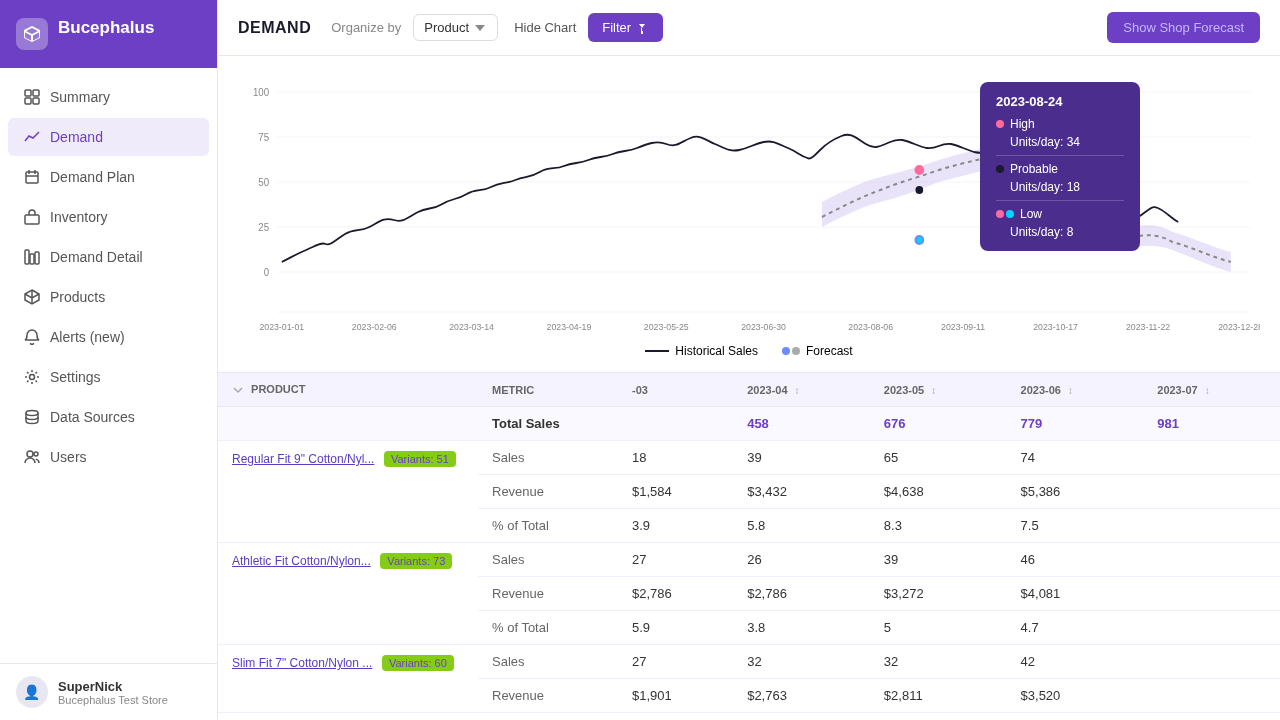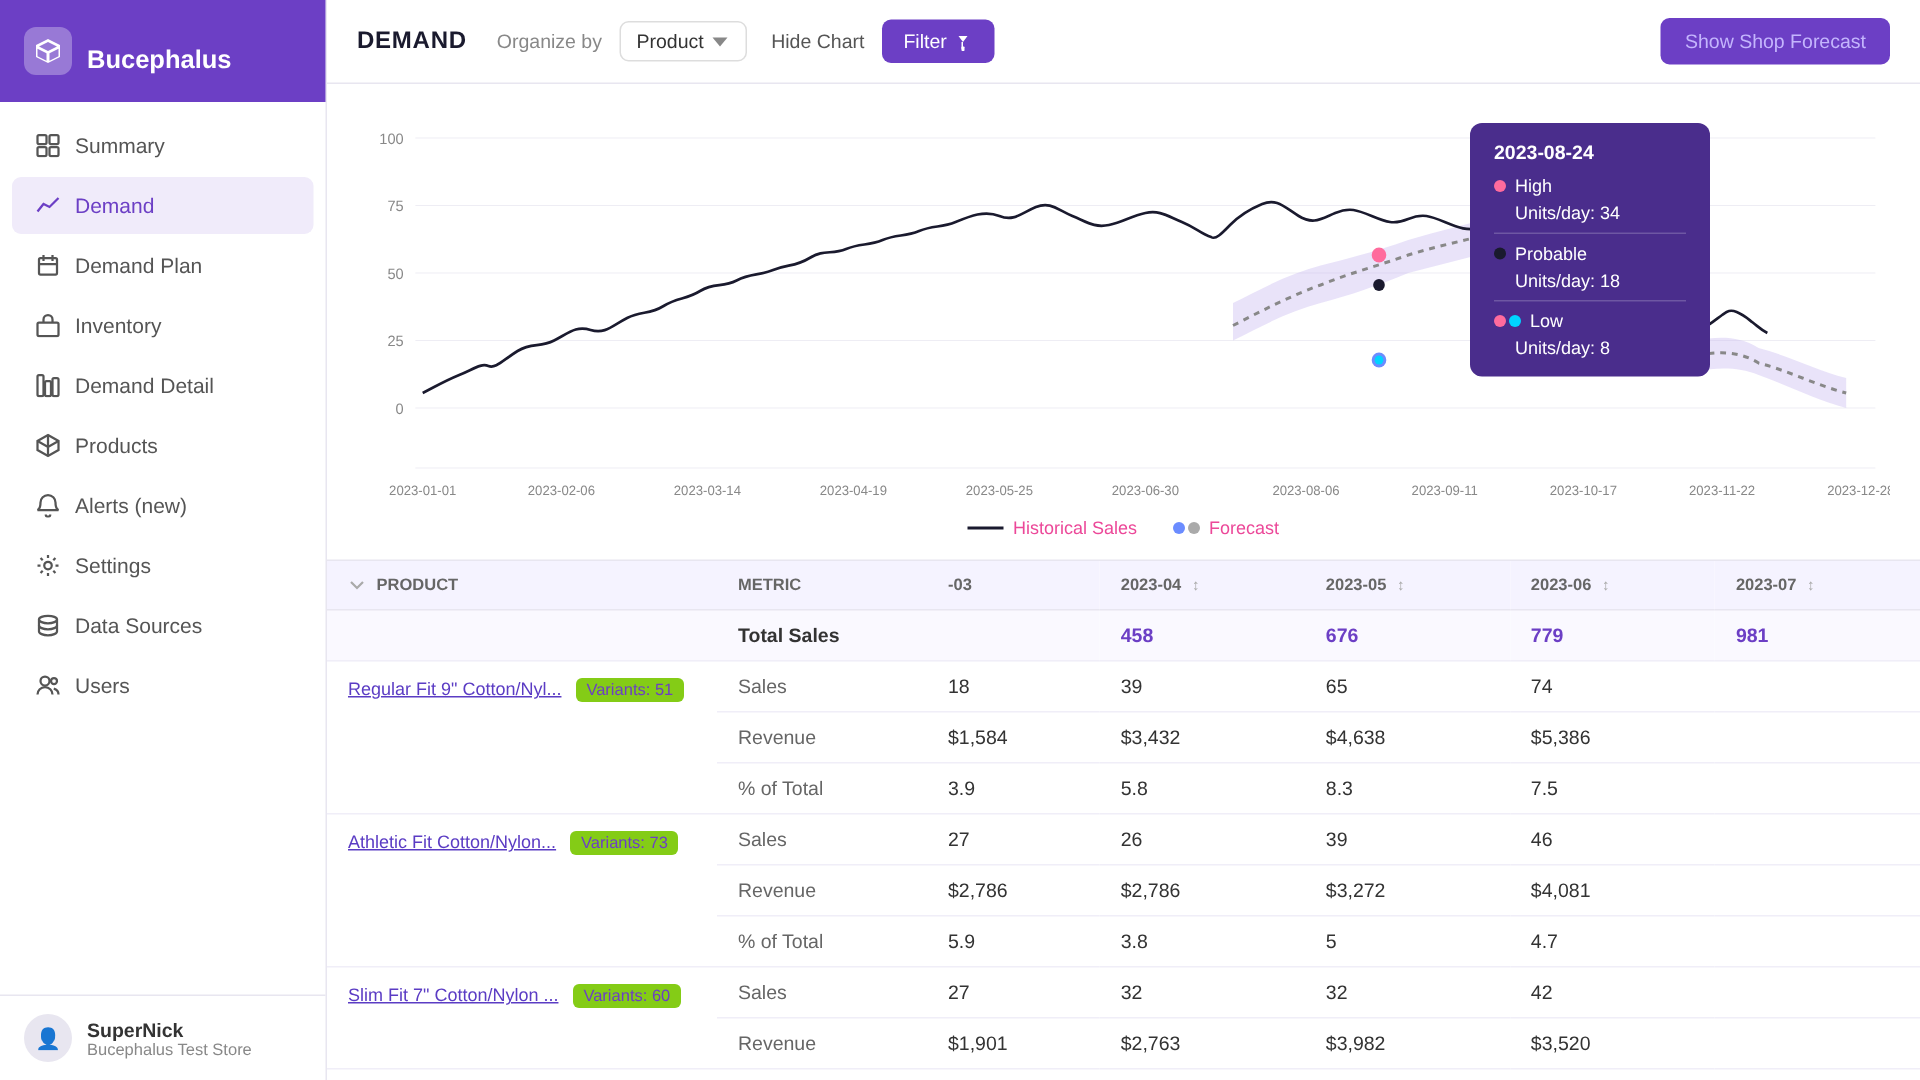--- a/index.html
+++ b/index.html
@@ -1,20 +1,20 @@
 <!DOCTYPE html>
 <html><head>
   <meta charset="utf-8">
   <style>
     * { margin: 0; padding: 0; box-sizing: border-box; }
     body { font-family: -apple-system, BlinkMacSystemFont, 'Segoe UI', sans-serif; display: flex; height: 720px; width: 1280px; overflow: hidden; background: #f8f7ff; }
 
     
     .sidebar { width: 218px; background: #fff; display: flex; flex-direction: column; border-right: 1px solid #e8e6f0; flex-shrink: 0; }
-    .sidebar-logo { display: flex; align-items: flex-end; gap: 10px; padding: 18px 16px; background: #6c3fc5; }
+    .sidebar-logo { display: flex; align-items: flex-start; gap: 10px; padding: 18px 16px; background: #6c3fc5; }
     .sidebar-logo-icon { width: 32px; height: 32px; background: rgba(255,255,255,0.3); border-radius: 8px; display: flex; align-items: center; justify-content: center; }
     .sidebar-logo-icon svg { fill: white; }
     .sidebar-logo-text { color: white; font-size: 17px; font-weight: 600; }
     .sidebar-nav { flex: 1; padding: 8px 0; overflow-y: auto; }
     .nav-item { display: flex; align-items: center; gap: 10px; padding: 11px 16px; cursor: pointer; border-radius: 6px; margin: 2px 8px; color: #555; font-size: 14px; font-weight: 500; }
     .nav-item.active { background: #f0ebfa; color: #6c3fc5; }
     .nav-item svg { flex-shrink: 0; }
     .sidebar-bottom { padding: 12px 16px; border-top: 1px solid #e8e6f0; }
     .user-info { display: flex; align-items: center; gap: 10px; }
     .user-avatar { width: 32px; height: 32px; background: #e8e6f0; border-radius: 50%; display: flex; align-items: center; justify-content: center; color: #888; font-size: 14px; }
@@ -39,21 +39,21 @@
 
     
     .tooltip { position: absolute; top: 10px; right: 120px; background: #4a2d8c; color: white; border-radius: 8px; padding: 12px 16px; font-size: 12px; min-width: 160px; z-index: 10; }
     .tooltip-date { font-size: 13px; font-weight: 600; margin-bottom: 8px; }
     .tooltip-row { display: flex; align-items: center; gap: 6px; margin-bottom: 4px; }
     .tooltip-dot { width: 8px; height: 8px; border-radius: 50%; flex-shrink: 0; }
     .tooltip-value { font-size: 12px; }
     .tooltip-divider { border: none; border-top: 1px solid rgba(255,255,255,0.2); margin: 6px 0; }
 
     
-    .chart-legend { display: flex; justify-content: center; gap: 24px; padding: 8px 0 4px; font-size: 12px; color: #ec4899; align-items: center; }
+    .chart-legend { display: flex; justify-content: center; gap: 24px; padding: 8px 0 4px; font-size: 12px; color: #000000; align-items: center; }
     .legend-item { display: flex; align-items: center; gap: 6px; }
     .legend-line { width: 24px; height: 2px; background: #1a1a2e; }
     .legend-dots { display: flex; gap: 2px; align-items: center; }
     .legend-dot-blue { width: 8px; height: 8px; background: #6b8cff; border-radius: 50%; }
     .legend-dot-gray { width: 8px; height: 8px; background: #aaa; border-radius: 50%; }
 
     
     .table-container { flex: 1; overflow: auto; background: #fff; }
     table { width: 100%; border-collapse: collapse; font-size: 13px; }
     thead tr { background: #f5f3ff; }
@@ -399,20 +399,20 @@
           <td>27</td>
           <td>32</td>
           <td>32</td>
           <td>42</td>
           <td></td>
         </tr>
         <tr>
           <td class="metric-label">Revenue</td>
           <td>$1,901</td>
           <td>$2,763</td>
-          <td>$3,982</td>
+          <td>$2,811</td>
           <td>$3,520</td>
           <td></td>
         </tr>
       </tbody>
     </table>
   </div>
 </div>
 
 </body></html>

